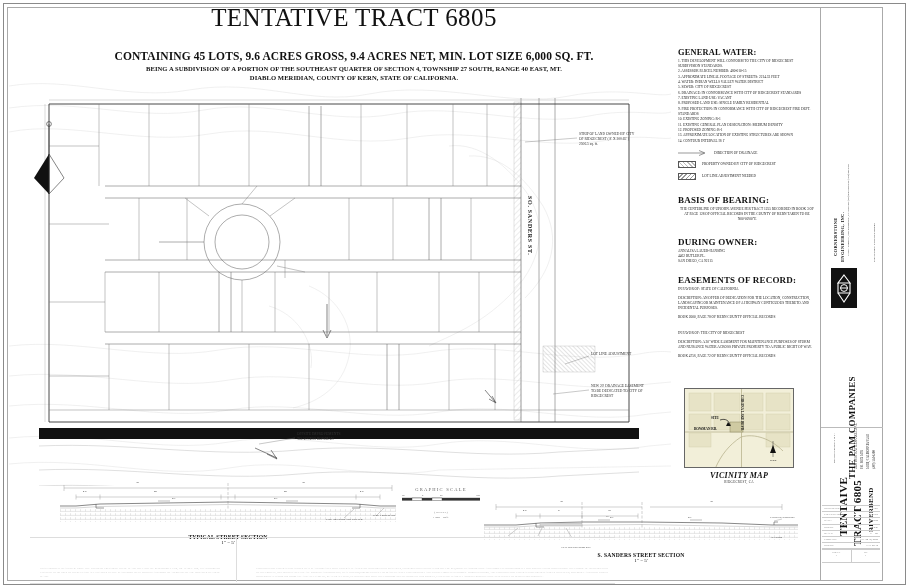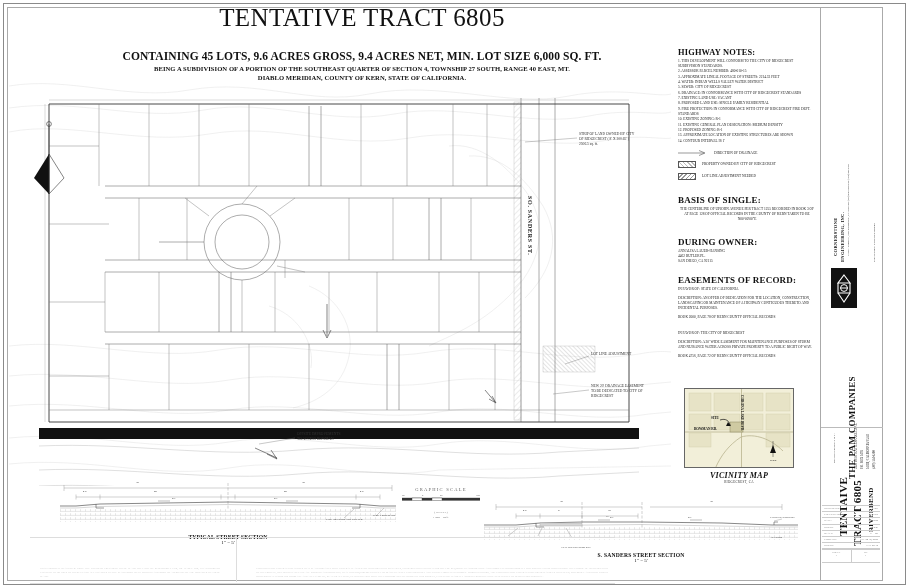--- a/index.html
+++ b/index.html
@@ -12,21 +12,21 @@
     overflow:hidden;
     position:relative;
   }
   .sheet { position:absolute; inset:0; }
 
   
   .border-outer { position:absolute; left:3px; top:3px; right:3px; bottom:3px; border:1px solid #8a8a8a; }
   .border-inner { position:absolute; left:7px; top:7px; right:26px; bottom:7px; border:1px solid #aaa; }
 
   
-  .title-block { position:absolute; left:97px; top:4px; width:530px; text-align:center; }
+  .title-block { position:absolute; left:89px; top:4px; width:530px; text-align:center; }
   .t-main { font-size:25px; letter-spacing:.4px; line-height:1.08; }
   .t-sub1 { font-size:11.5px; font-weight:bold; margin-top:19px; letter-spacing:.1px; }
   .t-sub2 { font-size:6.6px; font-weight:bold; margin-top:3px; line-height:1.35; letter-spacing:.05px; }
 
   
   .map-area { position:absolute; left:9px; top:46px; width:662px; height:440px; overflow:hidden; }
   .map-svg { position:absolute; left:0; top:0; }
   .street-label {
     position:absolute; font-size:6px; font-weight:bold; letter-spacing:.7px;
     transform-origin:left top; white-space:nowrap; color:#222;
@@ -275,21 +275,21 @@
     <div class="map-note" style="left:582px; top:338px;">NEW 20' DRAINAGE EASEMENT
 TO BE DEDICATED TO CITY OF
 RIDGECREST</div>
 
     <div class="map-note" style="left:288px; top:386px;">OFFSITE IMPROVEMENTS
 TO ACCESS BOWMAN</div>
   </div>
 
   <div class="rcol">
 
-    <div class="sec-h">HIGHWAY NOTES:</div>
+    <div class="sec-h">GENERAL WATER:</div>
     <div class="note-list" id="gn-list">
         <div>1. THIS DEVELOPMENT WILL CONFORM TO THE CITY OF RIDGECREST SUBDIVISION STANDARDS.</div>
         <div>2. ASSESSOR PARCEL NUMBER: 480-010-15</div>
         <div>3. APPROXIMATE LINEAL FOOTAGE OF STREETS: 2214.33 FEET</div>
         <div>4. WATER: INDIAN WELLS VALLEY WATER DISTRICT</div>
         <div>5. SEWER: CITY OF RIDGECREST</div>
         <div>6. DRAINAGE: IN CONFORMANCE WITH CITY OF RIDGECREST STANDARDS</div>
         <div>7. EXISTING LAND USE: VACANT</div>
         <div>8. PROPOSED LAND USE: SINGLE FAMILY RESIDENTIAL</div>
         <div>9. FIRE PROTECTION: IN CONFORMANCE WITH CITY OF RIDGECREST FIRE DEPT. STANDARDS</div>
@@ -310,21 +310,21 @@
     <div class="legend-row">
       <span class="legend-sw sw-hatch"></span>
       <span class="legend-tx">PROPERTY OWNED BY CITY OF RIDGECREST</span>
     </div>
     <div class="legend-row">
       <span class="legend-sw sw-hatch2"></span>
       <span class="legend-tx">LOT LINE ADJUSTMENT NEEDED</span>
     </div>
 
     <div class="gap-l"></div>
-    <div class="sec-h big">BASIS OF SINGLE:</div>
+    <div class="sec-h big">BASIS OF BEARING:</div>
     <div class="body-txt" style="text-align:center;">
       <p>THE CENTERLINE OF UPJOHN AVENUE PER TRACT 1255 RECORDED IN BOOK 3 OF AT PAGE 128 OF OFFICIAL RECORDS IN THE COUNTY OF KERN TAKEN TO BE N00°00'00"E</p>
     </div>
 
     <div class="gap-m"></div>
     <div class="sec-h big">DURING OWNER:</div>
     <div class="body-txt">
       <div>ANNALISA LAUER-HANSING</div>
       <div>4462 BUTLER PL.</div>
       <div>SAN DIEGO, CA  92115</div>

